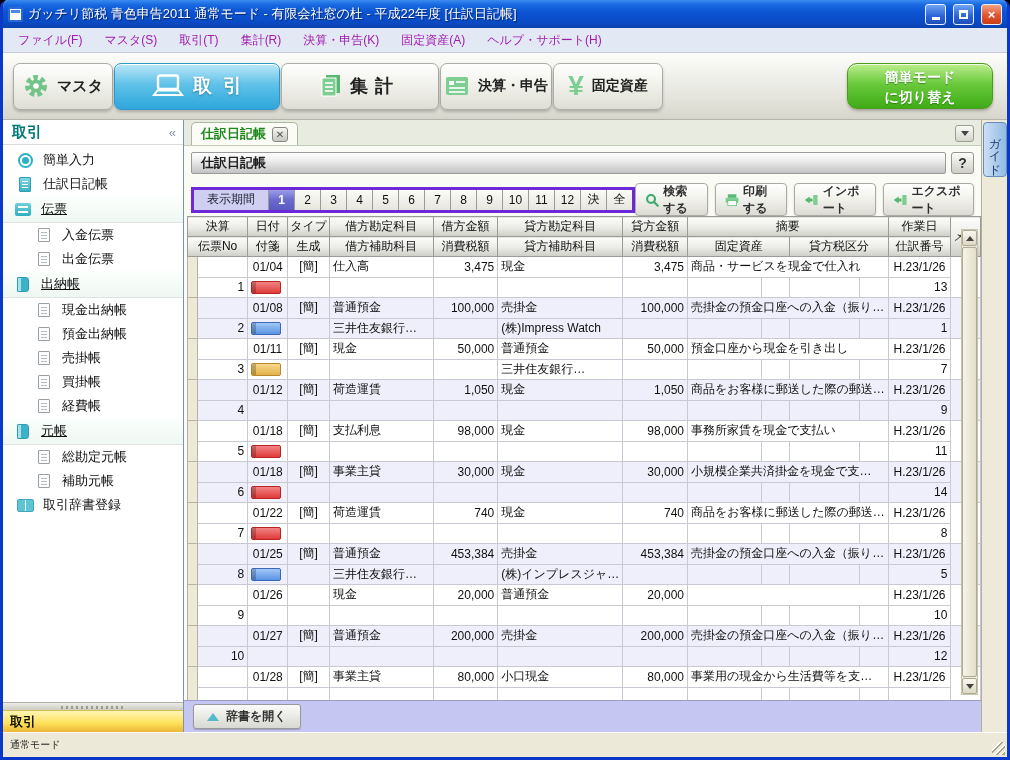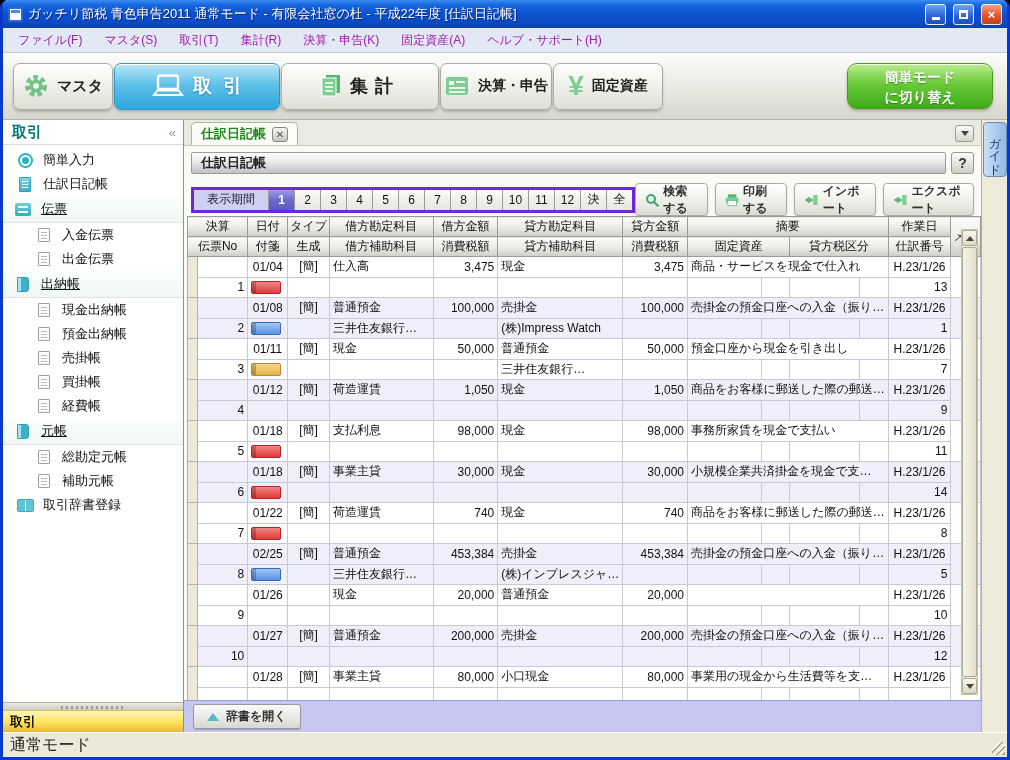--- a/index.html
+++ b/index.html
@@ -94,21 +94,21 @@
   .sc-btn{position:absolute;left:0;width:15px;height:16px;background:linear-gradient(#FAF8EE,#DCD8C4);border:1px solid #AEAA96;border-radius:2px;display:flex;align-items:center;justify-content:center}
   .sc-up{top:0}.sc-down{bottom:0}
   .sc-thumb{position:absolute;left:0;top:17px;bottom:17px;width:15px;background:linear-gradient(90deg,#F6F4E8,#E2DEC8);border:1px solid #AEAA96;border-radius:2px}
   .dictbar{height:32px;flex:none;background:#C6C6F2;border-top:1px solid #9C9CCA;display:flex;align-items:center;padding-left:9px}
   .dict-btn{height:25px;padding:0 13px;border:1px solid #98989A;border-radius:3px;background:linear-gradient(#FBFBF9,#D8D8D2);box-shadow:0 1px 1px rgba(0,0,0,.2);display:flex;align-items:center;gap:7px;font-weight:bold;font-size:12px;color:#333}
   .tri-up-teal{width:0;height:0;border-left:6px solid transparent;border-right:6px solid transparent;border-bottom:8px solid #54BACA}
   
   .guide{width:26px;flex:none;background:#EDEAD9;border-left:1px solid #B2AE9E;display:flex;flex-direction:column;align-items:center}
   .guide-tab{margin-top:2px;width:24px;height:55px;background:linear-gradient(90deg,#CCE0F6,#90BAE4);border:1px solid #6A8CB6;border-radius:4px;display:flex;align-items:center;justify-content:center;font-size:12px;color:#1A3A68;writing-mode:vertical-rl}
   
-  .statusbar{height:25px;flex:none;background:#ECE9D8;border-top:1px solid #FFFFFF;display:flex;align-items:center;padding-left:7px;font-size:16px;color:#202020;position:relative}
+  .statusbar{height:25px;flex:none;background:#ECE9D8;border-top:1px solid #FFFFFF;display:flex;align-items:center;padding-left:7px;font-size:10px;color:#202020;position:relative}
   .grip{position:absolute;right:2px;bottom:2px;width:13px;height:13px;background:
     linear-gradient(135deg,transparent 0 30%,#fff 30% 37%,#A6A288 37% 46%,transparent 46% 56%,#fff 56% 63%,#A6A288 63% 72%,transparent 72% 82%,#fff 82% 88%,#A6A288 88% 97%,transparent 97%)}
 </style>
 </head>
 <body>
 
 <div class="window">
 
   <div class="titlebar">
     <div class="app-icon"></div>
@@ -588,21 +588,21 @@
                 <td class="num"></td>
                 <td></td>
                 <td></td>
                 <td></td>
                 <td></td>
                 <td class="num">8</td>
               </tr>
               <tr class="t-alt pt">
                 <td class="gut" rowspan="2"></td>
                 <td></td>
-                <td class="ctr">02/25</td>
+                <td class="ctr">01/25</td>
                 <td class="ctr">[簡]</td>
                 <td>普通預金</td>
                 <td class="num">453,384</td>
                 <td>売掛金</td>
                 <td class="num">453,384</td>
                 <td colspan="4">売掛金の預金口座への入金（振り…</td>
                 <td class="ctr">H.23/1/26</td>
                 <td rowspan="2"></td>
               </tr>
               <tr class="t-alt">

